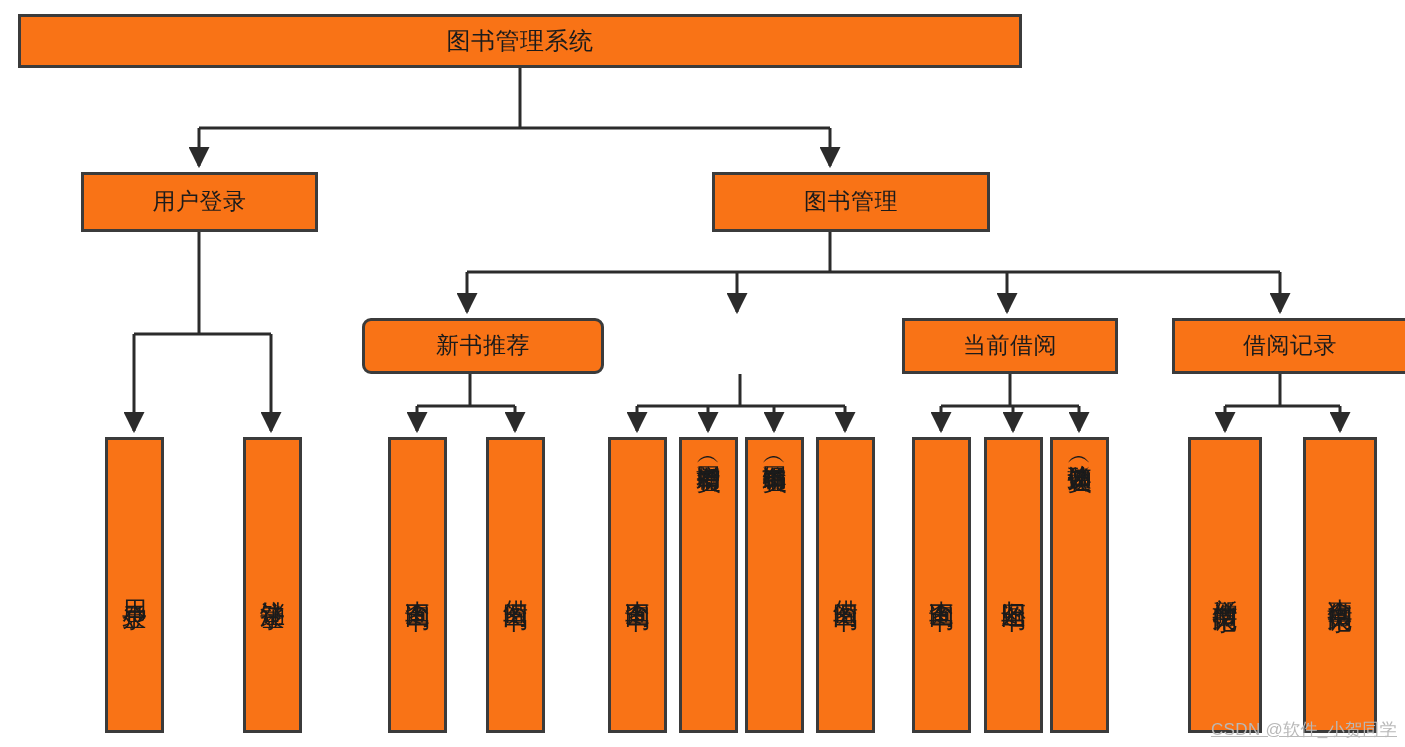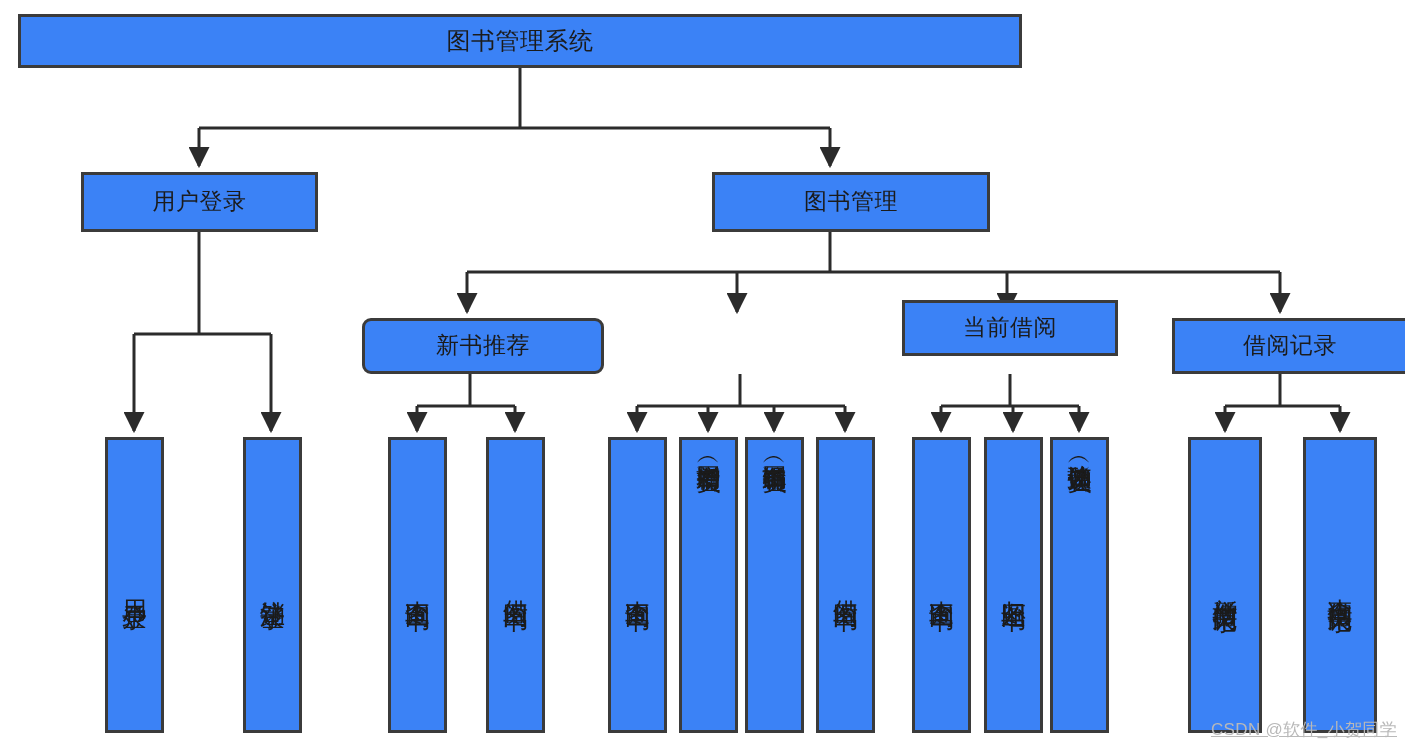--- a/index.html
+++ b/index.html
@@ -22,21 +22,21 @@
     position: absolute;
     left: 0;
     top: 0;
     width: 1405px;
     height: 747px;
     pointer-events: none;
   }
   .node {
     position: absolute;
     box-sizing: border-box;
-    background: #3b82f6;
+    background: #f97316;
     border: 3px solid #3b3b3b;
     display: flex;
     align-items: center;
     justify-content: center;
     color: #1b1b1b;
   }
   .node-label {
     display: block;
     text-align: center;
     letter-spacing: 0.02em;
@@ -149,21 +149,21 @@
 
   <div class="node horizontal" style="left:712px; top:172px; width:278px; height:60px;">
     <span class="node-label">图书管理</span>
   </div>
 
   <div class="node horizontal" style="left:362px; top:318px; width:242px; height:56px;border-radius:9px;">
     <span class="node-label">新书推荐</span>
   </div>
 
 
-  <div class="node horizontal" style="left:902px; top:300px; width:216px; height:56px;">
+  <div class="node horizontal" style="left:902px; top:318px; width:216px; height:56px;">
     <span class="node-label">当前借阅</span>
   </div>
 
   <div class="node horizontal" style="left:1172px; top:318px; width:236px; height:56px;">
     <span class="node-label">借阅记录</span>
   </div>
 
   <div class="node vertical center-text" style="left:105px; top:437px; width:59px; height:296px;">
     <span class="node-label">用户登录</span>
   </div>

